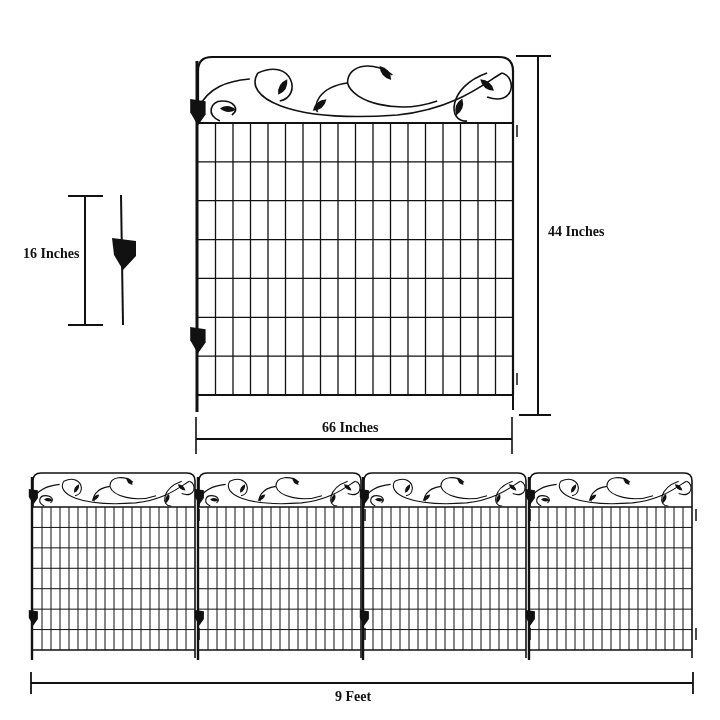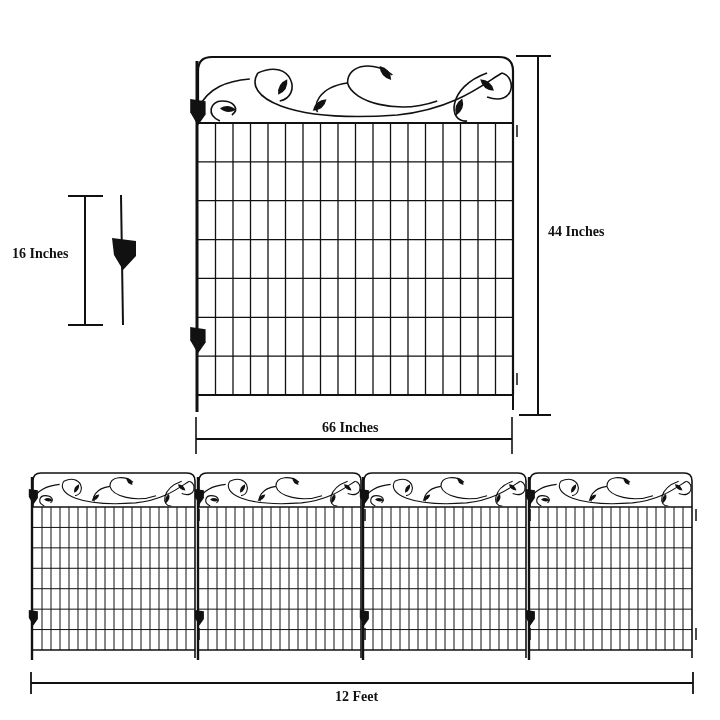--- a/index.html
+++ b/index.html
@@ -256,17 +256,17 @@
       <path d="M -4.4 0 Q 0 -3.3440000000000003 4.4 0 Q 0 3.3440000000000003 -4.4 0 Z" fill="#111111" transform="translate(545.379746835443,499.7878787878788) rotate(5)"></path>
       <path d="M 525.8 489 L 534.9 490.3 L 534.9 498.1 L 530.35 504.6 L 525.8 496.8 Z" fill="#111111"></path>
       <path d="M 525.8 609.96 L 534.9 611.26 L 534.9 619.0600000000001 L 530.35 625.5600000000001 L 525.8 617.76 Z" fill="#111111"></path>
       <line x1="696" y1="509" x2="696" y2="521" stroke="#111111" stroke-width="1.5" stroke-linecap="butt"></line>
       <line x1="696" y1="628" x2="696" y2="640" stroke="#111111" stroke-width="1.5" stroke-linecap="butt"></line>
       <line x1="31" y1="672" x2="31" y2="694" stroke="#111111" stroke-width="1.8" stroke-linecap="butt"></line>
       <line x1="693" y1="672" x2="693" y2="694" stroke="#111111" stroke-width="1.8" stroke-linecap="butt"></line>
       <line x1="31" y1="683" x2="693" y2="683" stroke="#111111" stroke-width="2.2" stroke-linecap="butt"></line>
     </svg>
 
-  <div class="lbl" style="left:12px;top:246px;">16 Inches</div>
+  <div class="lbl" style="left:23px;top:246px;">16 Inches</div>
   <div class="lbl" style="left:548px;top:224px;">44 Inches</div>
   <div class="lbl" style="left:322px;top:420px;">66 Inches</div>
-  <div class="lbl" style="left:335px;top:689px;">12 Feet</div>
+  <div class="lbl" style="left:335px;top:689px;">9 Feet</div>
 </div>
 
 </body></html>

